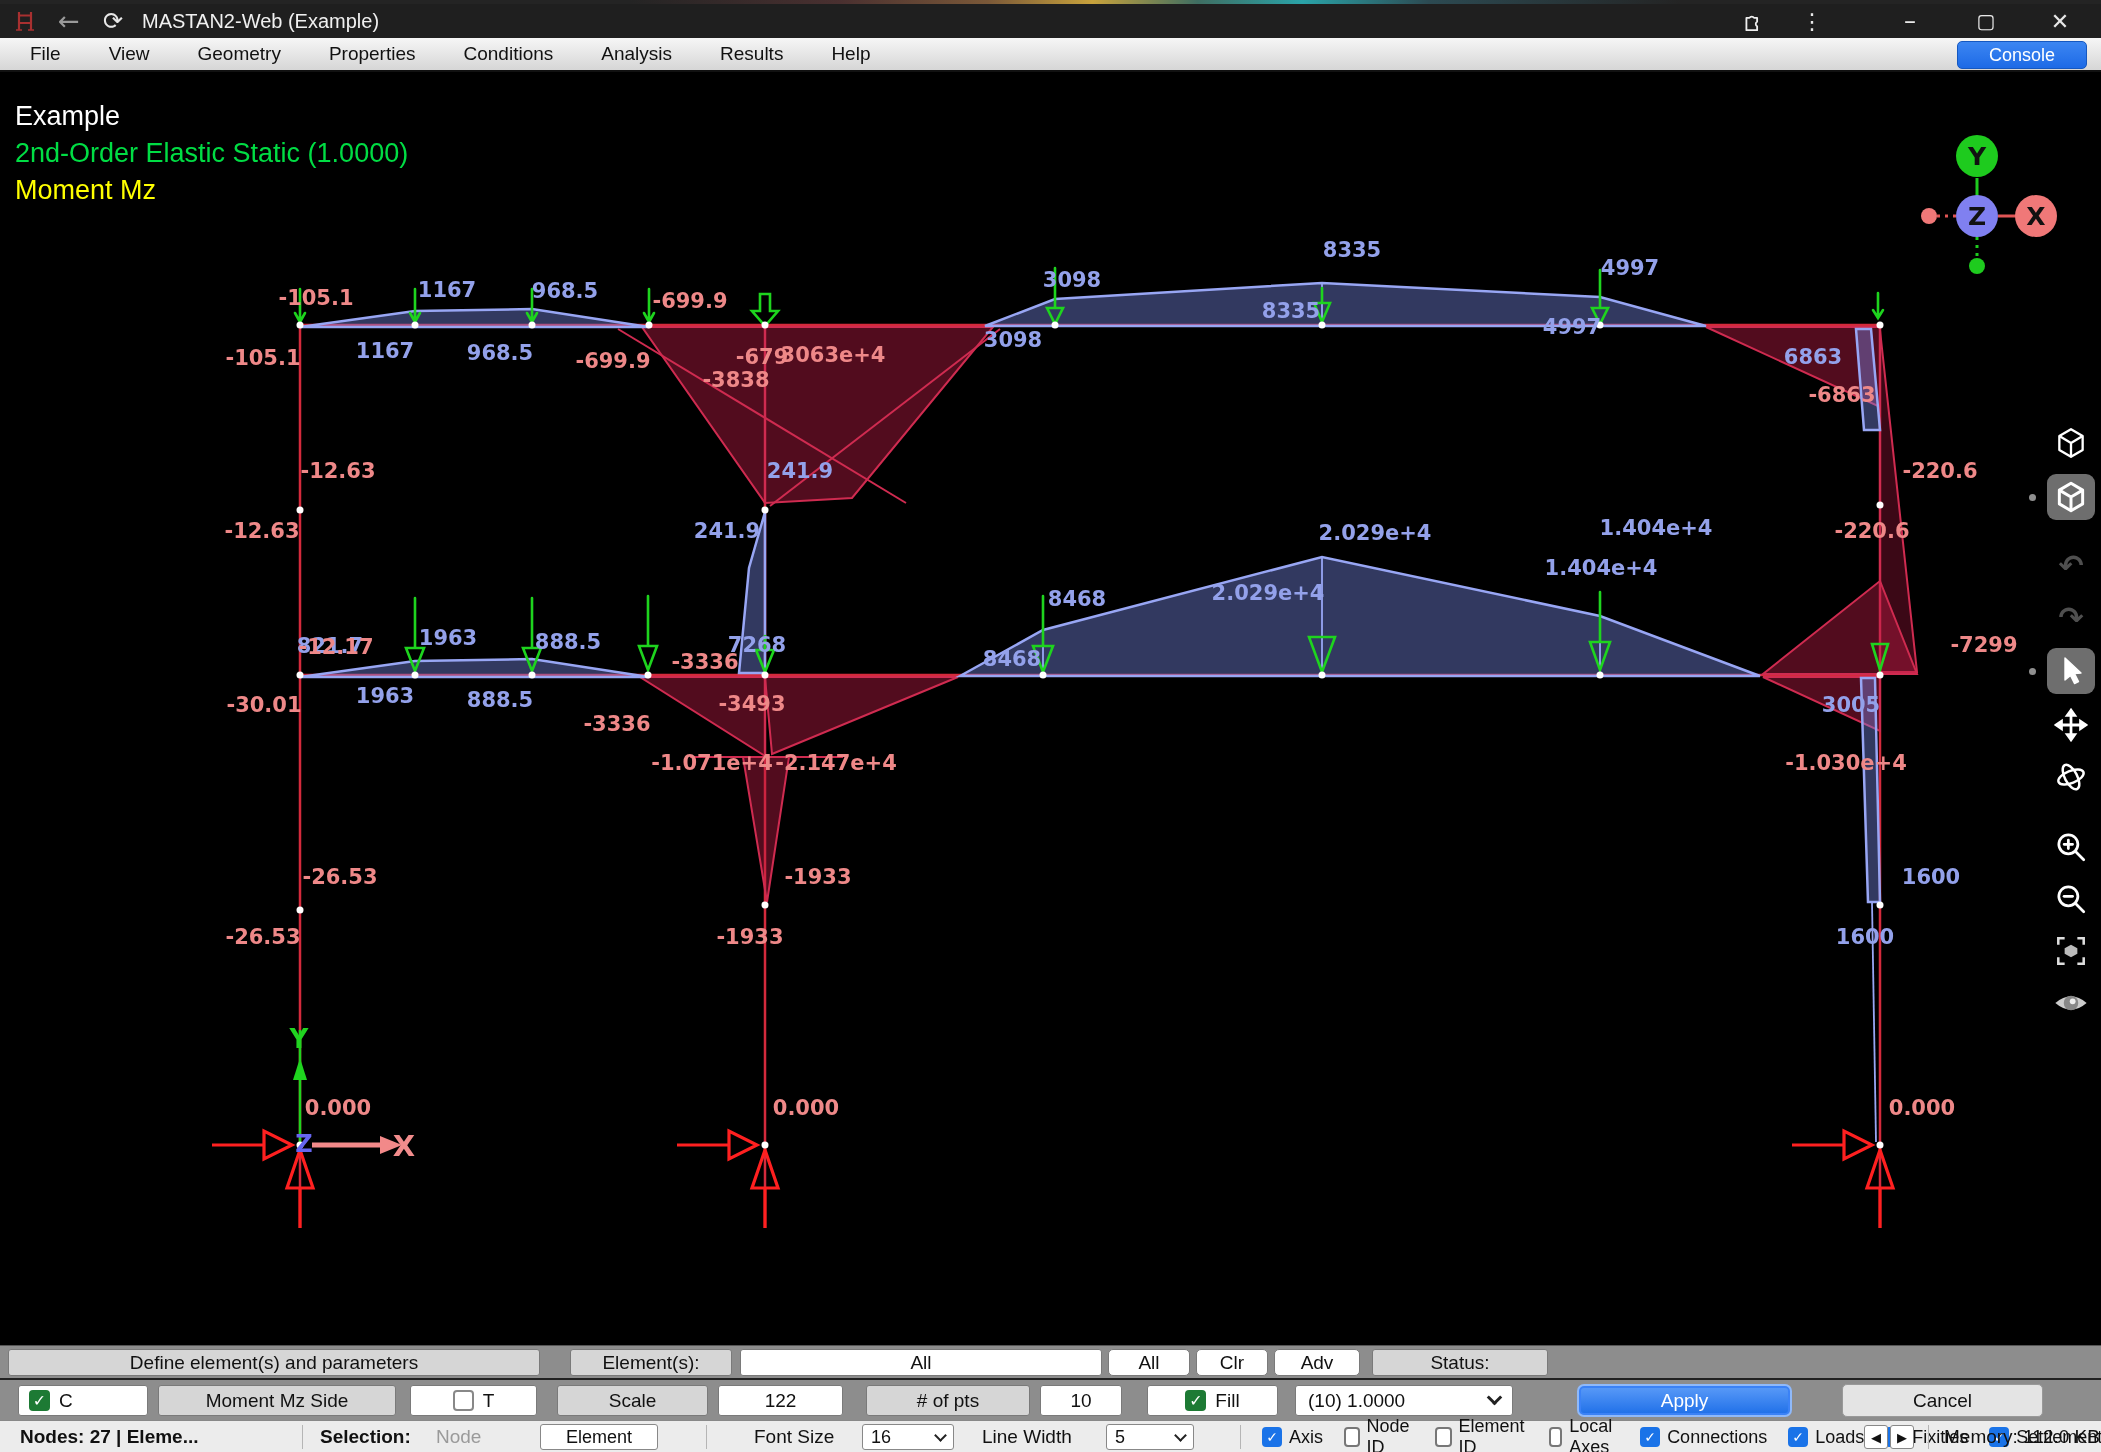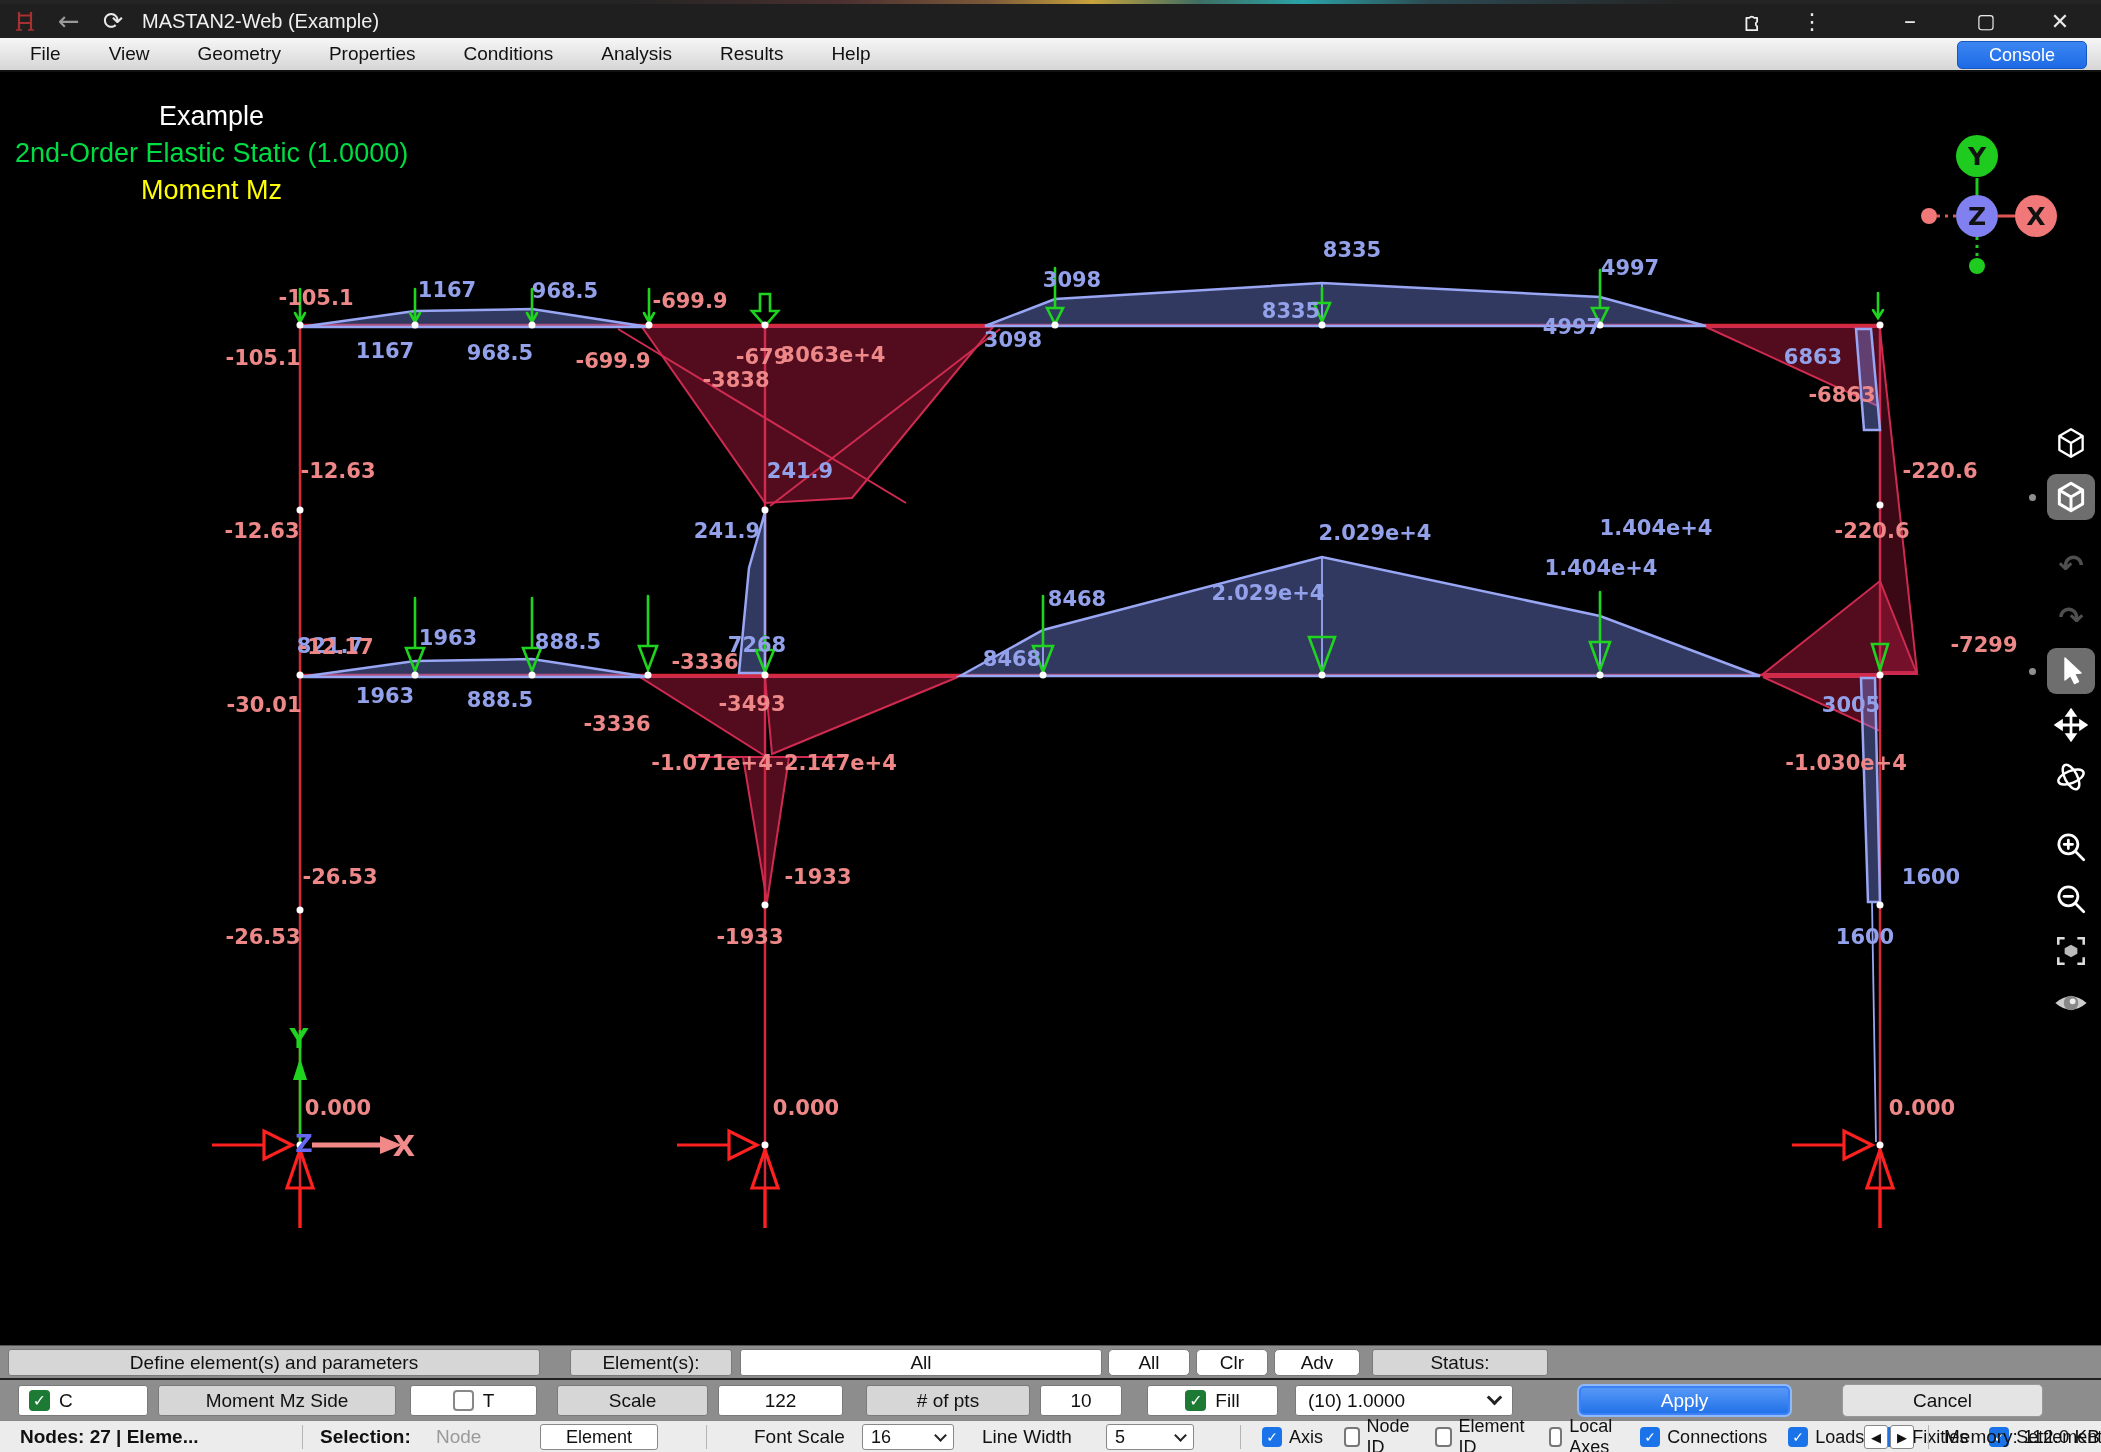--- a/index.html
+++ b/index.html
@@ -16,21 +16,21 @@
 
   
   #menubar { position:absolute; top:38px; left:0; width:2101px; height:34px;
     background:linear-gradient(#f6f6f6,#d6d6d6); border-bottom:2px solid #111; display:flex; align-items:center; }
   .menu-item { font-size:19px; color:#111; padding:0 18px; margin-left:12px; height:100%; display:flex; align-items:center; cursor:default; }
   #console-btn { position:absolute; right:14px; top:3px; width:130px; height:28px; background:linear-gradient(#3c86f2,#1d6ae6);
     border:1px solid #1558c0; border-radius:5px; color:#fff; font-size:18px; display:flex; align-items:center; justify-content:center; }
 
   
   #canvas { position:absolute; top:72px; left:0; width:2101px; height:1273px; background:#000; }
-  #hdr { position:absolute; left:15px; top:26px;text-align:center; }
+  #hdr { position:absolute; left:15px; top:26px; }
   #hdr div { font-size:27px; line-height:37px; white-space:nowrap; }
   #model-svg { position:absolute; top:0; left:0; }
   #moment-labels text { font:600 21px "DejaVu Sans", sans-serif; text-anchor:middle; }
   .triad-letter { font:700 25px "DejaVu Sans", sans-serif; text-anchor:middle; fill:#111; }
 
   
   #tools { position:absolute; right:6px; top:348px; display:flex; flex-direction:column; align-items:center; }
   .tool { width:48px; height:46px; display:flex; align-items:center; justify-content:center; position:relative; border-radius:9px; }
   .tool.hl { background:#6e6e6e; }
   .tool .dot { position:absolute; left:-18px; top:20px; width:7px; height:7px; border-radius:50%; background:#8f8f8f; }
@@ -433,21 +433,21 @@
   <div id="cancel-btn" style="left:1842px;width:201px;">Cancel</div>
 </div>
 
 <div id="row3">
   <span class="sb-text" style="left:20px;">Nodes: 27 | Eleme...</span>
   <span class="sb-sep" style="left:302px;"></span>
   <span class="sb-text" style="left:320px;">Selection:</span>
   <span class="sb-text sb-plain" style="left:436px;color:#9a9a9a;">Node</span>
   <div class="sb-btn" style="left:540px;width:118px;">Element</div>
   <span class="sb-sep" style="left:706px;"></span>
-  <span class="sb-text sb-plain" style="left:754px;">Font Scale</span>
+  <span class="sb-text sb-plain" style="left:754px;">Font Size</span>
   <div class="sb-select" style="left:862px;width:92px;">
     <span>16</span>
     <span class="chev"></span>
   </div>
   <span class="sb-text sb-plain" style="left:982px;">Line Width</span>
   <div class="sb-select" style="left:1106px;width:88px;">
     <span>5</span>
     <span class="chev"></span>
   </div>
   <span class="sb-sep" style="left:1240px;"></span>

